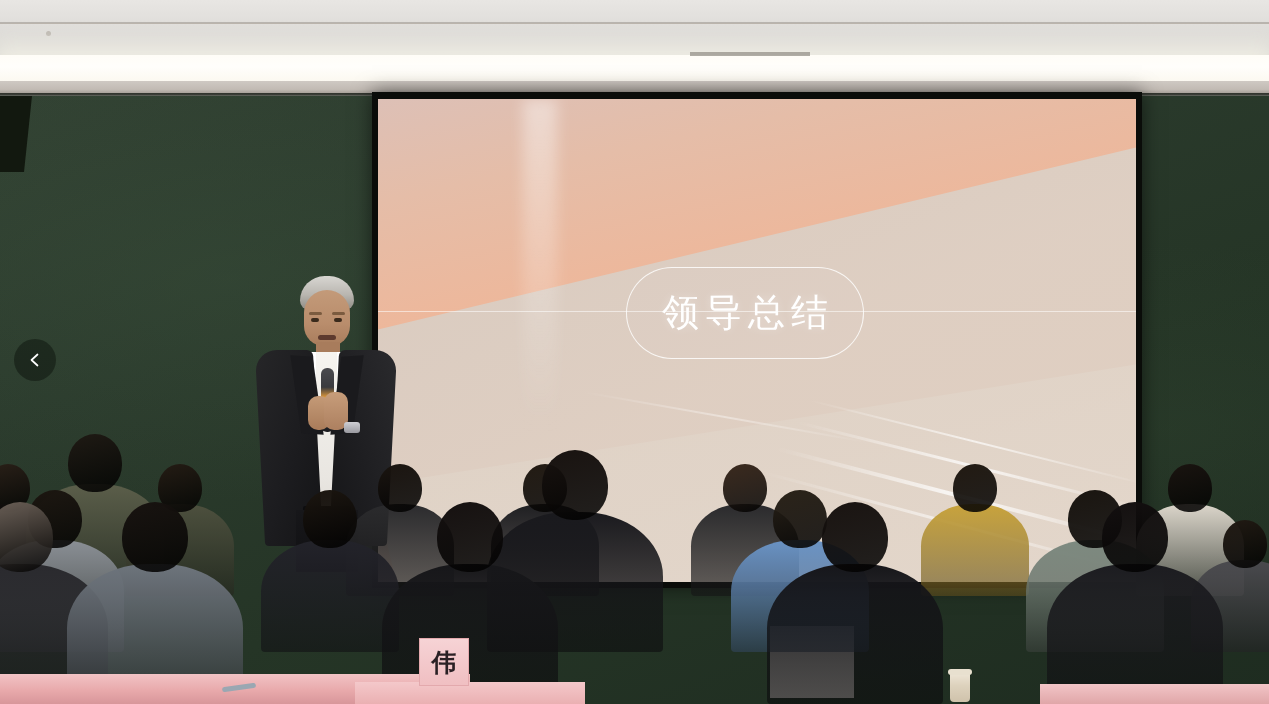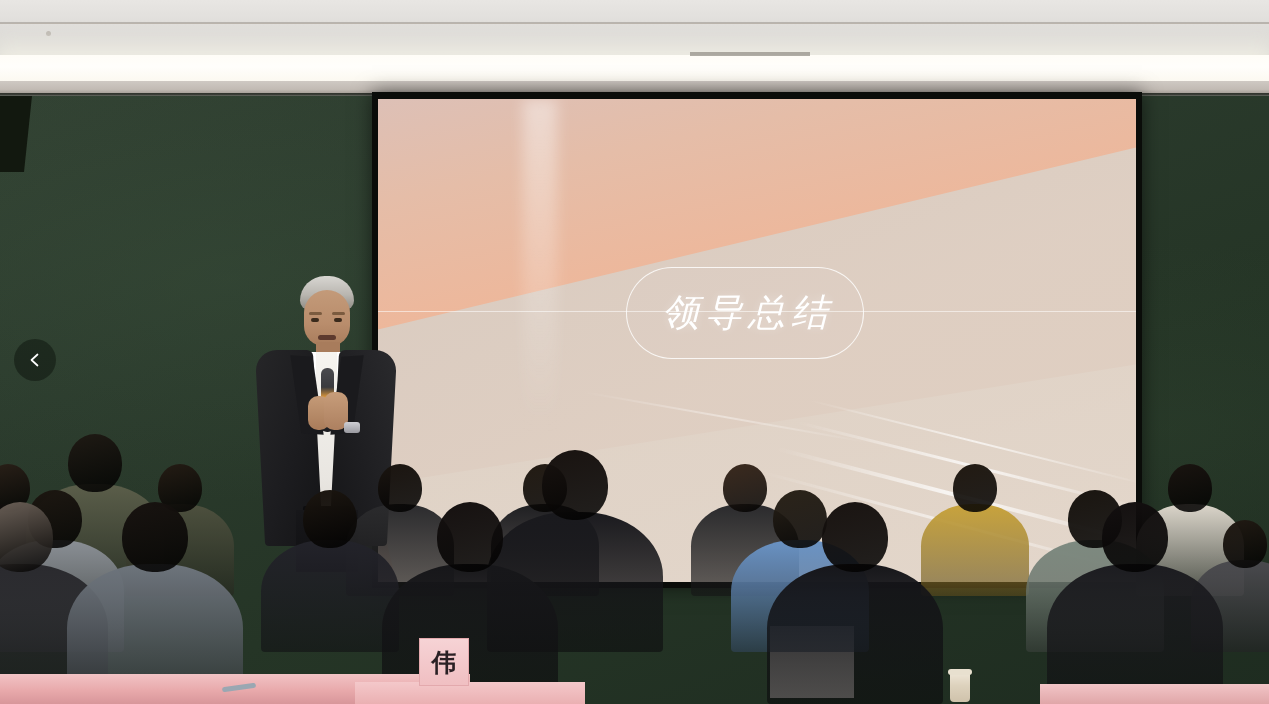--- a/index.html
+++ b/index.html
@@ -71,21 +71,20 @@
   
   .screen-frame{
     position:absolute; left:372px; top:92px; width:770px; height:496px;
     background:#0a0c09;
     box-shadow:0 0 18px rgba(0,0,0,.55);
   }
   .screen{
     position:absolute; left:378px; top:99px; width:758px; height:483px;
     overflow:hidden;
     background:#e8b79d;
-    font-style:italic;
   }
   
   .slide-bg{
     position:absolute; inset:0;
     background:linear-gradient(168deg,
       #ddc0b6 0%,
       #e5bda8 16%,
       #eeb79a 38%,
       #f0b193 55%,
       #eeae8f 72%,

